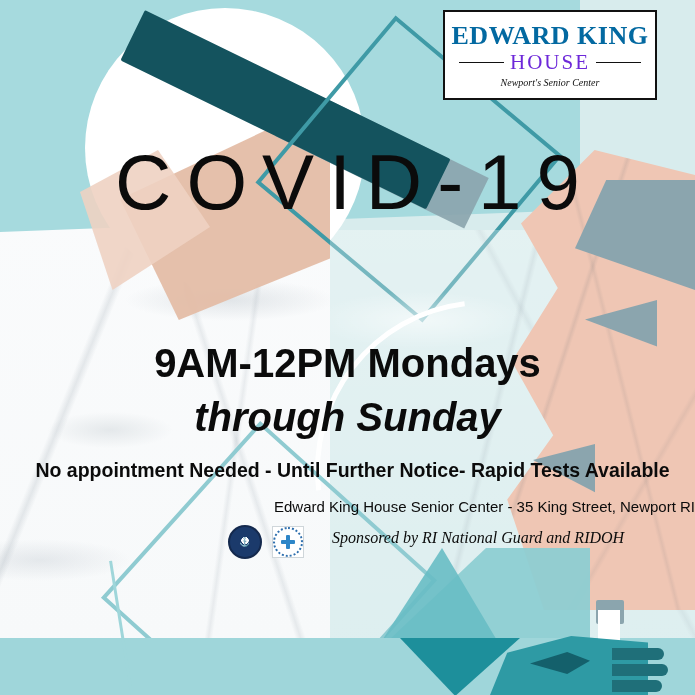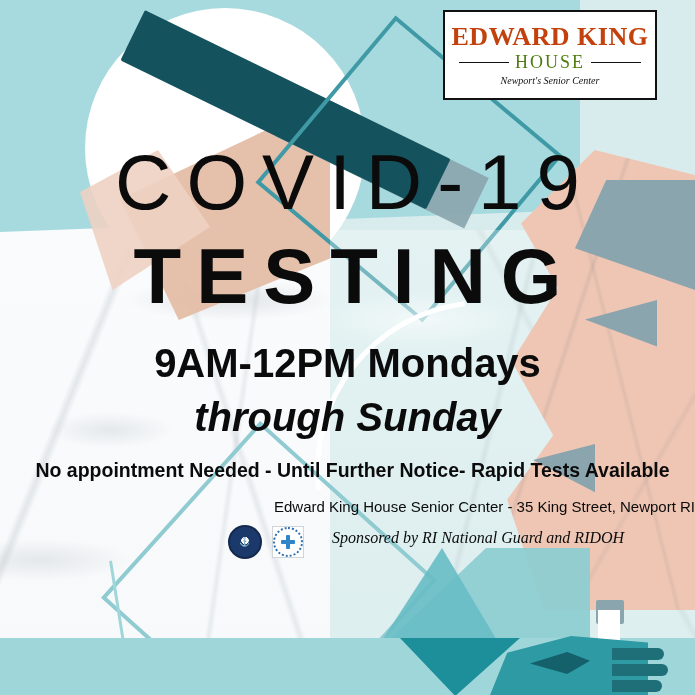--- a/index.html
+++ b/index.html
@@ -170,29 +170,29 @@
   }
 
   
   #logo-box{
     position:absolute;right:38px;top:10px;width:210px;height:86px;
     background:#ffffff;border:2px solid #111111;
     display:flex;flex-direction:column;align-items:center;justify-content:center;
     font-family:"Liberation Serif",serif;
   }
   #logo-top{
-    font-weight:700;font-size:26px;letter-spacing:.5px;color:#c2410c;
+    font-weight:700;font-size:26px;letter-spacing:.5px;color:#0369a1;
     line-height:1;white-space:nowrap;
   }
   #logo-mid{
     display:flex;align-items:center;width:182px;margin-top:3px;
   }
   #logo-mid .rule{flex:1;height:1px;background:#111;}
   #logo-mid .word{
-    font-size:18px;letter-spacing:2px;color:#4d7c0f;padding:0 6px;line-height:1;
+    font-size:21px;letter-spacing:2px;color:#6d28d9;padding:0 6px;line-height:1;
   }
   #logo-sub{
     font-style:italic;font-size:10px;color:#111;margin-top:5px;line-height:1;
   }
 
   
   .txt{position:absolute;text-align:center;color:#0b0b0b;}
   #title-covid{
     left:0;right:0;top:143px;
     font-size:78px;font-weight:400;letter-spacing:15px;line-height:1;
@@ -293,21 +293,20 @@
     <div id="logo-top">EDWARD KING</div>
     <div id="logo-mid">
       <span class="rule"></span>
       <span class="word">HOUSE</span>
       <span class="rule"></span>
     </div>
     <div id="logo-sub">Newport's Senior Center</div>
   </div>
 
   <div class="txt" id="title-covid">COVID-19</div>
-  <div class="txt" id="title-testing">TESTING</div>
 
   <div class="txt" id="hours-1">9AM-12PM Mondays</div>
   <div class="txt" id="hours-2">through Sunday</div>
 
   <div class="txt" id="note">No appointment Needed - Until Further Notice- Rapid Tests Available</div>
   <div class="txt" id="address">Edward King House Senior Center - 35 King Street, Newport RI</div>
   <div class="txt" id="sponsor">Sponsored by RI National Guard and RIDOH</div>
 
   <div id="seals">
     <div class="seal-ng">

